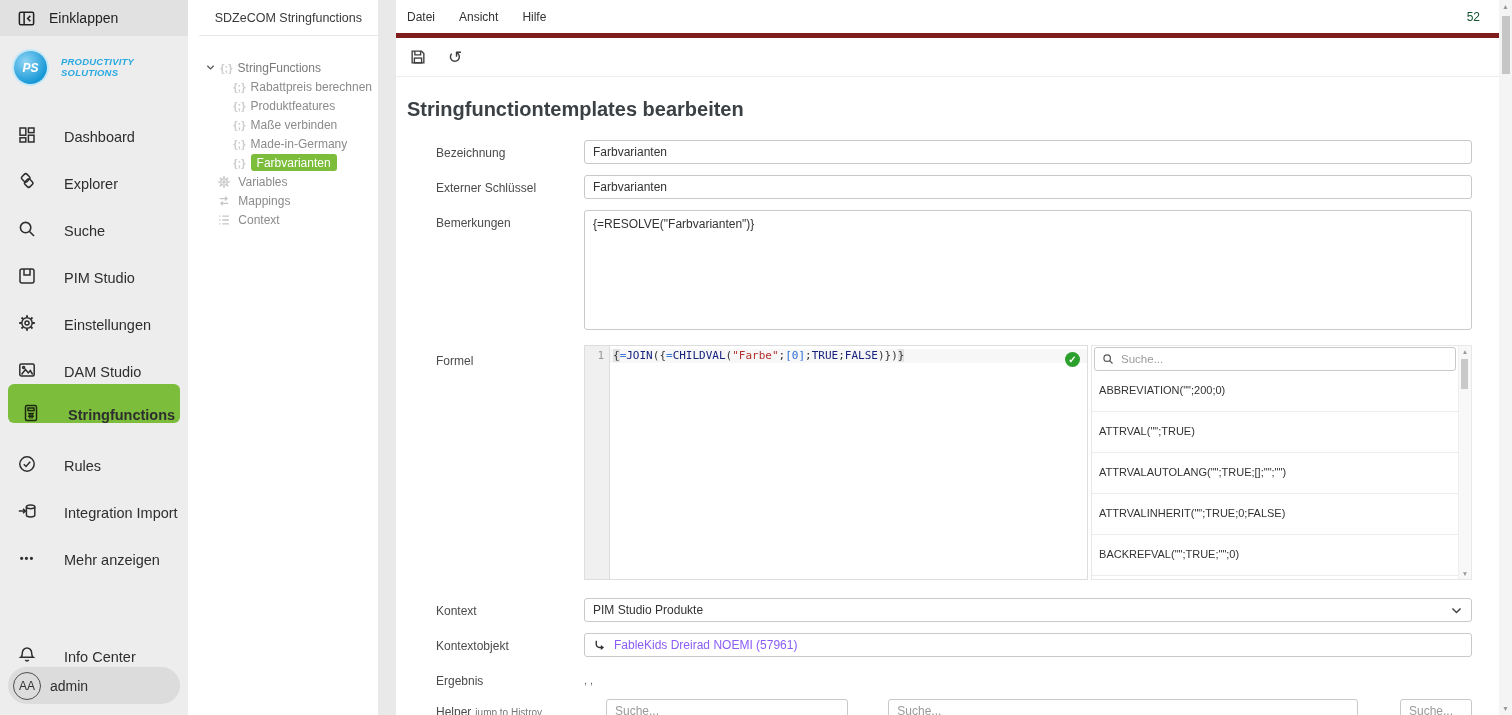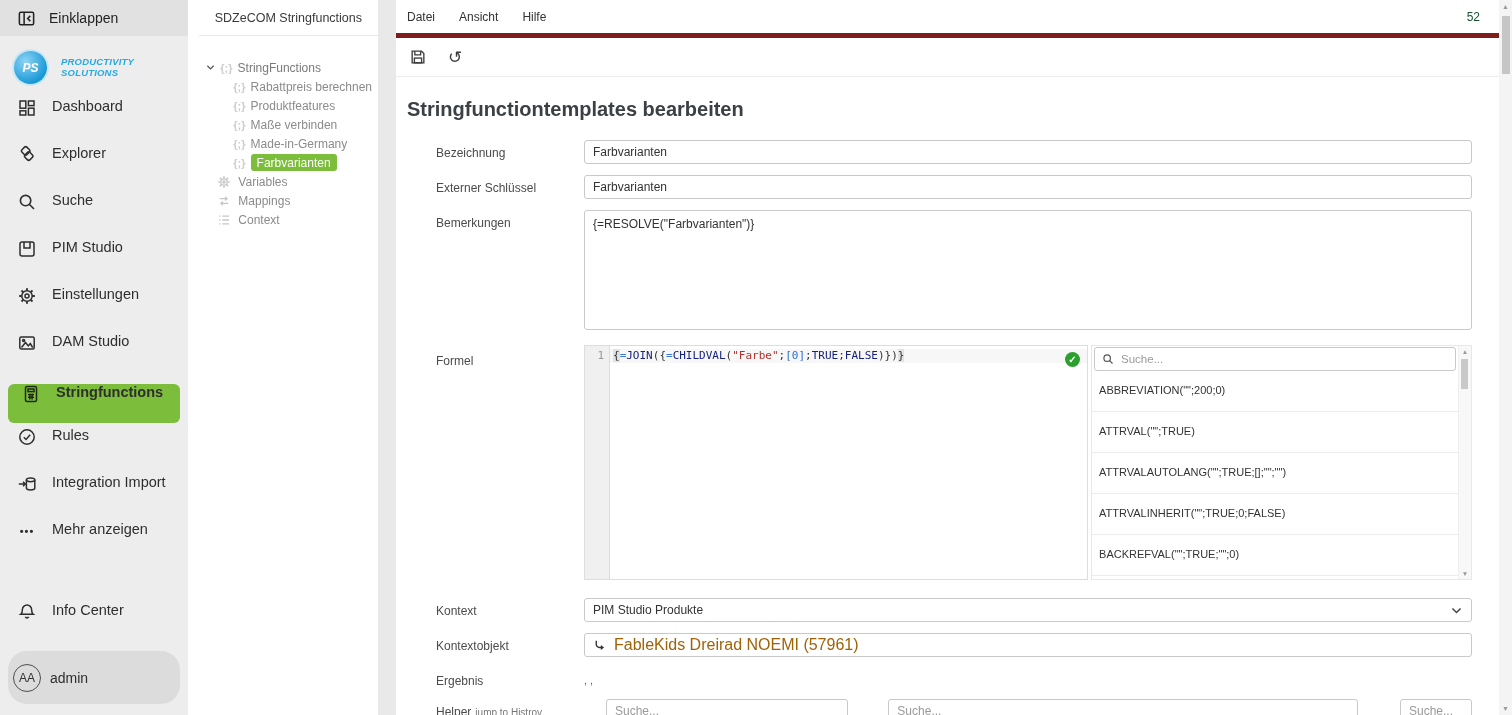--- a/index.html
+++ b/index.html
@@ -12,29 +12,29 @@
   .sidebar{width:188px;flex-shrink:0;background:#ededed;display:flex;flex-direction:column;}
   .collapse-row{height:36px;background:#e1e1e1;display:flex;align-items:center;gap:13px;
                 padding:0 17px;font-size:14px;color:#222;cursor:pointer;flex-shrink:0;}
   .logo-row{display:flex;align-items:center;gap:14px;padding:15px 14px 6px;cursor:pointer;}
   .logo-circle{width:33px;height:33px;border-radius:50%;flex-shrink:0;
                background:radial-gradient(circle at 35% 32%,#8ed4f4,#1798d7 72%);
                box-shadow:0 0 0 2px #c5e8f8;color:#fff;font-weight:bold;font-style:italic;
                font-size:12px;display:flex;align-items:center;justify-content:center;}
   .logo-text{font-size:9.5px;font-weight:bold;font-style:italic;line-height:1.08;letter-spacing:.2px;}
   .nav{flex:1;padding-top:8px;}
-  .nav-item{display:flex;align-items:flex-start;gap:15px;height:47px;padding:0 17px;
+  .nav-item{display:flex;align-items:flex-end;gap:27px;height:47px;padding:0 17px;
             font-size:14.5px;color:#2e2e2e;cursor:pointer;white-space:nowrap;}
   .nav-item .ic{width:20px;height:20px;flex-shrink:0;display:flex;align-items:center;justify-content:center;}
   .nav-item .ic svg{width:20px;height:20px;}
   .nav-item.active{height:39px;margin:4px 8px;border-radius:6px;padding:0 13px;font-weight:700;}
   .dots{font-size:11px;font-weight:bold;letter-spacing:1px;color:#2e2e2e;}
   .bottom-block{flex-shrink:0;padding-bottom:4px;}
   .user-row{display:flex;align-items:center;gap:9px;height:37px;margin:2px 8px 7px;
-            border-radius:19px;background:#dcdcdc;padding:8px 5px;font-size:14px;color:#2e2e2e;cursor:pointer;}
+            border-radius:19px;background:#dcdcdc;padding:0 5px;font-size:14px;color:#2e2e2e;cursor:pointer;}
   .avatar{width:28px;height:28px;border-radius:50%;border:1.6px solid #4e4e4e;box-sizing:border-box;
           display:flex;align-items:center;justify-content:center;font-size:12px;color:#333;}
 
   
   .tree-panel{width:190px;flex-shrink:0;background:#fff;font-size:12px;display:flex;flex-direction:column;align-items:flex-end;}
   .tree-header{padding:11px 16px 10px;font-size:12.5px;color:#3a3a3a;border-bottom:1px solid #e8e8e8;}
   .tree{padding:22px 6px 0 14px;color:#8b8b8b;}
   .tree-row{display:flex;align-items:center;gap:5px;height:19px;cursor:pointer;white-space:nowrap;}
   .chev-box{width:10px;display:flex;justify-content:center;}
   .curly{color:#cdcdcd;font-size:11px;font-weight:600;flex-shrink:0;}
@@ -59,21 +59,21 @@
   .form-row{display:flex;margin-bottom:11px;margin-left:29px;}
   .form-label{width:148px;flex-shrink:0;font-size:12px;color:#4b4b4b;padding-top:6px;}
   .form-field{flex:1;min-width:0;}
   .tbox{width:100%;box-sizing:border-box;height:24px;border:1px solid #c9c9c9;border-radius:3px;
         font-family:"Liberation Sans",sans-serif;font-size:12px;color:#333;padding:3px 8px;background:#fff;outline:none;}
   .tbox::placeholder{color:#9a9a9a;}
   textarea.tbox{height:120px;resize:none;padding-top:6px;}
   .selectbox{display:flex;align-items:center;justify-content:space-between;height:24px;box-sizing:border-box;
              border:1px solid #c9c9c9;border-radius:3px;font-size:12px;color:#333;padding:0 8px;cursor:pointer;background:#fff;}
   .objbox{display:flex;align-items:center;gap:8px;height:24px;box-sizing:border-box;border:1px solid #c9c9c9;
-          border-radius:3px;font-size:16px;color:#a16207;padding:0 8px;background:#fff;}
+          border-radius:3px;font-size:12px;color:#8b5cf6;padding:0 8px;background:#fff;}
   .ergebnis-val{font-size:11px;color:#666;padding-top:6px;}
 
   
   .editor-wrap{display:flex;height:235px;}
   .editor{flex:522;min-width:0;display:flex;border:1px solid #ddd;position:relative;background:#fff;}
   .gutter{width:25px;flex-shrink:0;background:#f0f0f0;border-right:1px solid #ddd;
           font-family:"DejaVu Sans Mono",monospace;font-size:11px;color:#999;
           text-align:right;padding:3px 5px 0 0;box-sizing:border-box;}
   .code-area{flex:1;min-width:0;font-family:"DejaVu Sans Mono",monospace;font-size:11px;padding-top:3px;cursor:text;}
   .code-line{padding:0 3px;background:#f7f7f7;white-space:pre;line-height:14px;}

